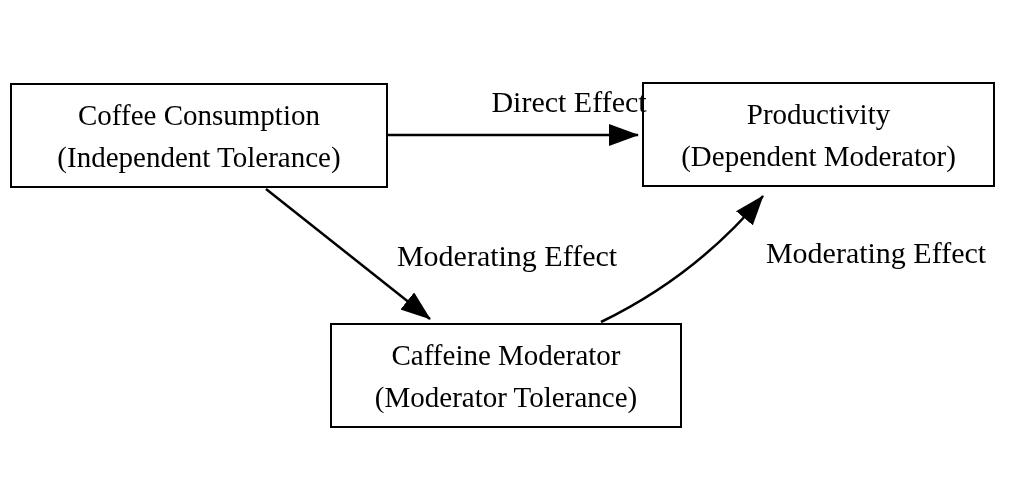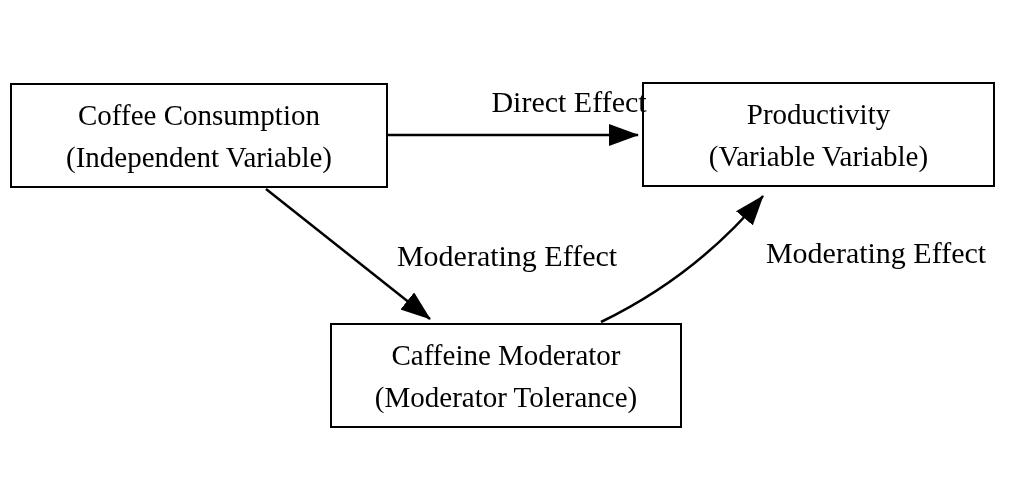--- a/index.html
+++ b/index.html
@@ -62,26 +62,26 @@
         <path d="M0,0 L30,11 L0,22 Z" fill="#000000"></path>
       </marker>
     </defs>
     <path d="M388,135 L638,135" stroke="#000000" stroke-width="2.5" fill="none" marker-end="url(#arrowhead)"></path>
     <path d="M266,189 L430,319" stroke="#000000" stroke-width="2.5" fill="none" marker-end="url(#arrowhead)"></path>
     <path d="M601,322 Q696,276 763,196" stroke="#000000" stroke-width="2.5" fill="none" marker-end="url(#arrowhead)"></path>
   </svg>
 
   <div class="node node-coffee">
     <div class="node-title">Coffee Consumption</div>
-    <div class="node-subtitle">(Independent Variable)</div>
+    <div class="node-subtitle">(Independent Tolerance)</div>
   </div>
 
   <div class="node node-product">
     <div class="node-title">Productivity</div>
-    <div class="node-subtitle">(Variable Variable)</div>
+    <div class="node-subtitle">(Dependent Moderator)</div>
   </div>
 
   <div class="node node-caffeine">
     <div class="node-title">Caffeine Moderator</div>
     <div class="node-subtitle">(Moderator Tolerance)</div>
   </div>
 
   <div class="edge-label label-direct">Direct Effect</div>
 
   <div class="edge-label label-mod-left">Moderating Effect</div>

